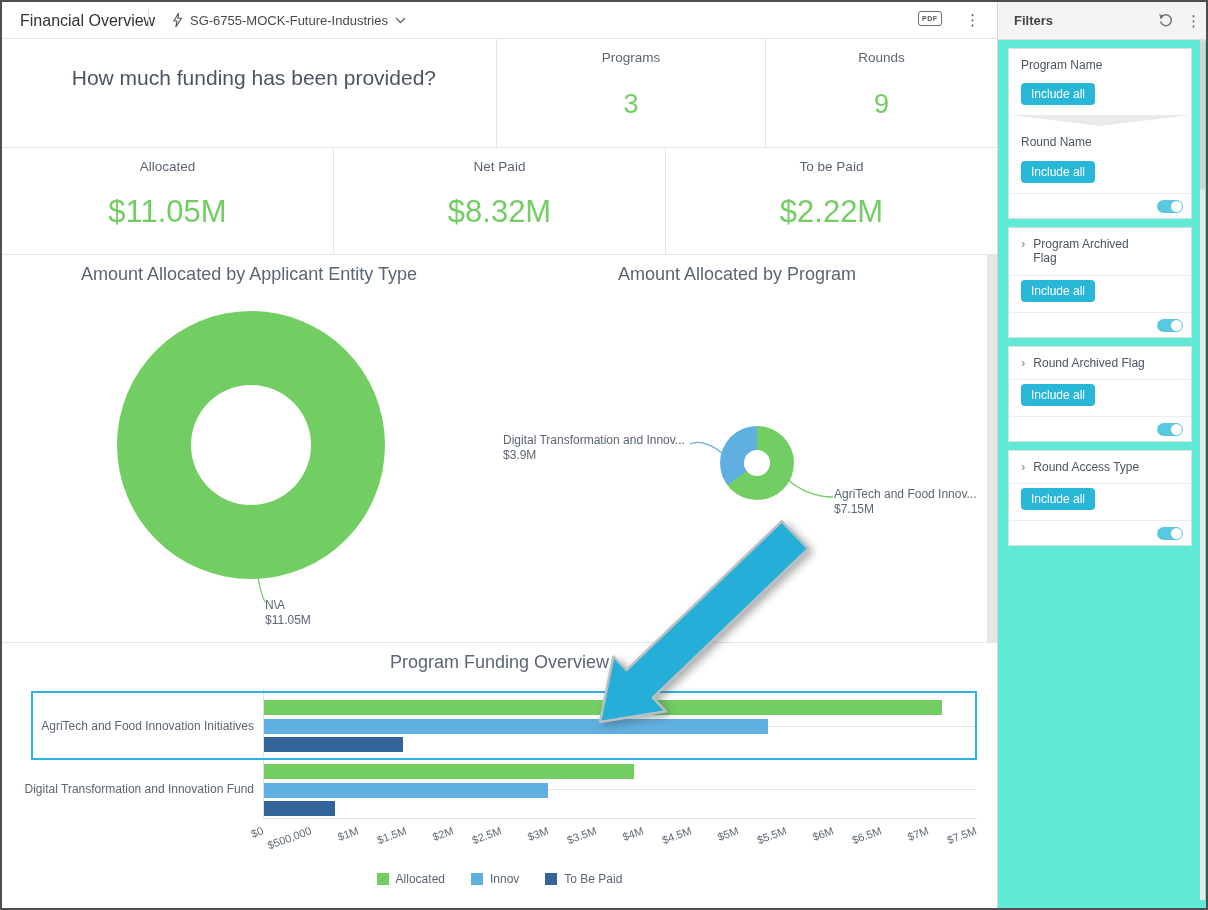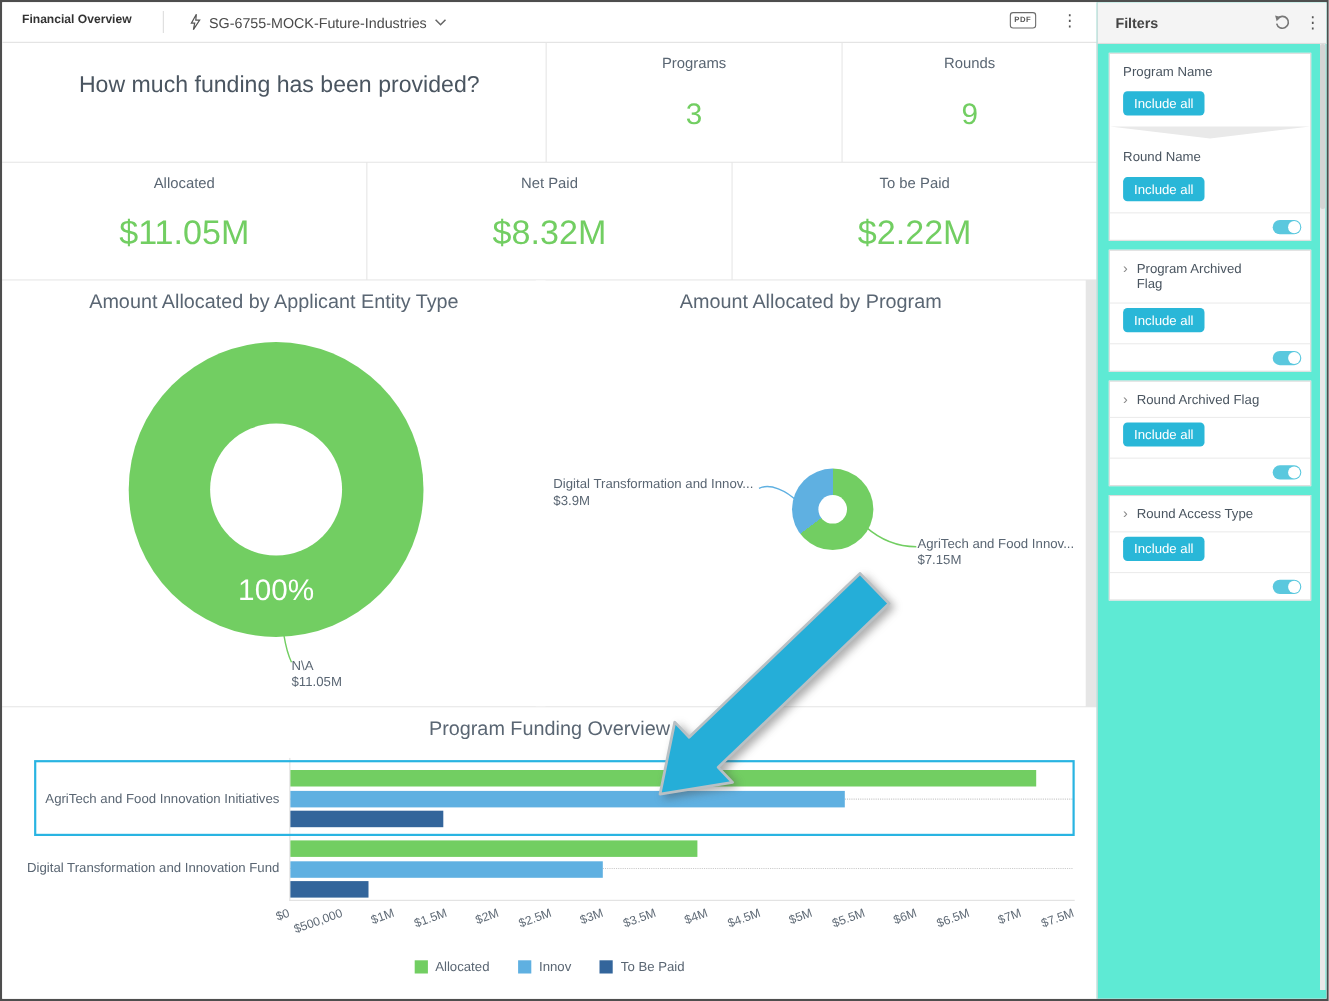--- a/index.html
+++ b/index.html
@@ -1,20 +1,20 @@
 <!DOCTYPE html>
 <html><head>
 <meta charset="utf-8">
 <style>
   html,body{margin:0;padding:0;background:#fff;}
   #frame{position:relative;width:1208px;height:910px;box-sizing:border-box;border:2px solid #4e4e4e;
          font-family:"Liberation Sans",sans-serif;overflow:hidden;background:#fff;}
   
   #topbar{position:absolute;left:0;top:0;width:995px;height:36px;background:#fff;border-bottom:1px solid #e2e2e2;}
-  .tb-title{position:absolute;left:18px;top:10px;font-size:11px;font-weight:bold;color:#333;}
+  .tb-title{position:absolute;left:18px;top:10px;font-size:16px;font-weight:normal;color:#333;}
   .tb-sep{position:absolute;left:146px;top:8px;width:1px;height:20px;background:#ddd;}
   .tb-selector{position:absolute;left:170px;top:7px;height:22px;display:flex;align-items:center;gap:7px;cursor:pointer;}
   .tb-selector .name{font-size:13px;color:#4a4a4a;}
   .pdf-badge{position:absolute;left:916px;top:9px;border:1px solid #6b6b6b;border-radius:3px;font-size:7px;font-weight:bold;
              color:#555;padding:3px 3px;letter-spacing:.5px;cursor:pointer;background:#fff;}
   .kebab{font-size:15px;color:#555;cursor:pointer;line-height:1;}
   #tb-kebab{position:absolute;left:963px;top:10px;}
   
   #filters{position:absolute;left:995px;top:0;width:209px;height:906px;background:#5eead4;border-left:1px solid #d7d7d7;box-sizing:border-box;}
   #filters-header{position:relative;height:37px;background:#f4f4f4;border-bottom:1px solid #ddd;}
@@ -99,21 +99,20 @@
       <div class="cell-value kpi-value">$8.32M</div>
     </div>
     <div class="card" style="left:664px;top:146px;width:331px;height:106px;">
       <div class="cell-label">To be Paid</div>
       <div class="cell-value kpi-value">$2.22M</div>
     </div>
 
     <div class="card" style="left:0;top:253px;width:494px;height:387px;">
       <div class="chart-title">Amount Allocated by Applicant Entity Type</div>
       <div id="donut1-ring"></div>
-      <div id="donut1-center">100%</div>
       <svg class="leader" width="494" height="387">
         <path d="M256,322 C258,334 260,341 263,347" fill="none" stroke="#72ce62" stroke-width="1.3"></path>
       </svg>
       <div class="slice-label" style="left:263px;top:343px;">
         <div>N\A</div>
         <div>$11.05M</div>
       </div>
     </div>
 
     <div class="card" style="left:485px;top:253px;width:500px;height:387px;">

